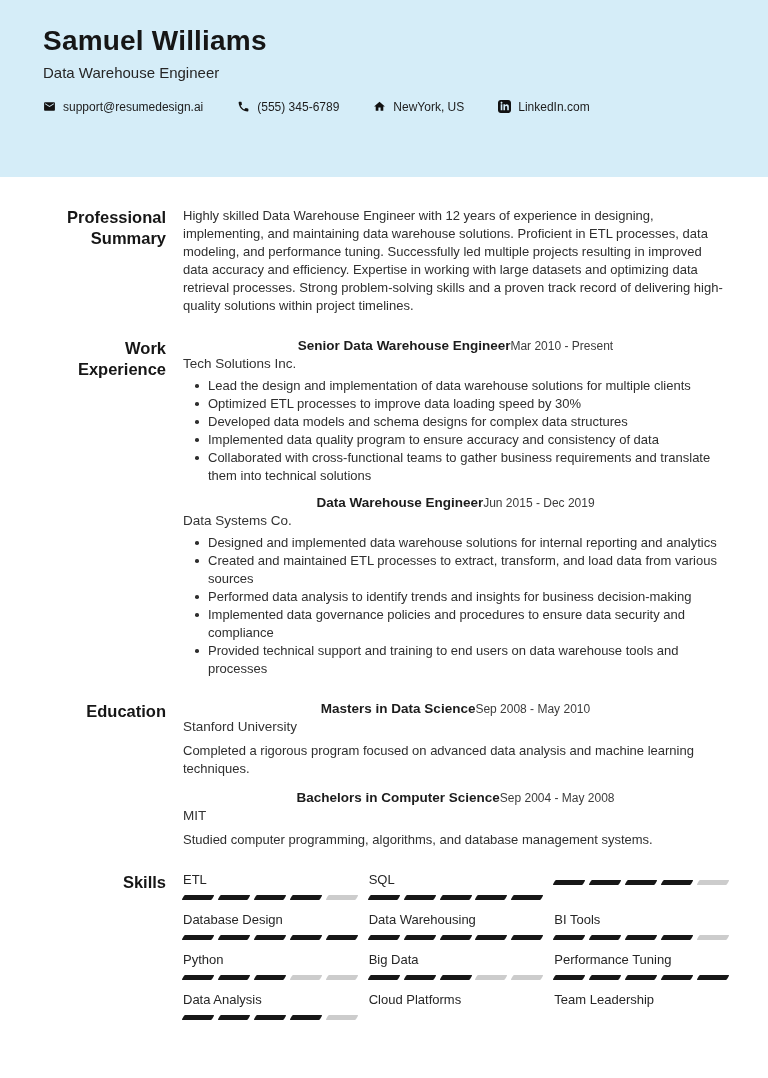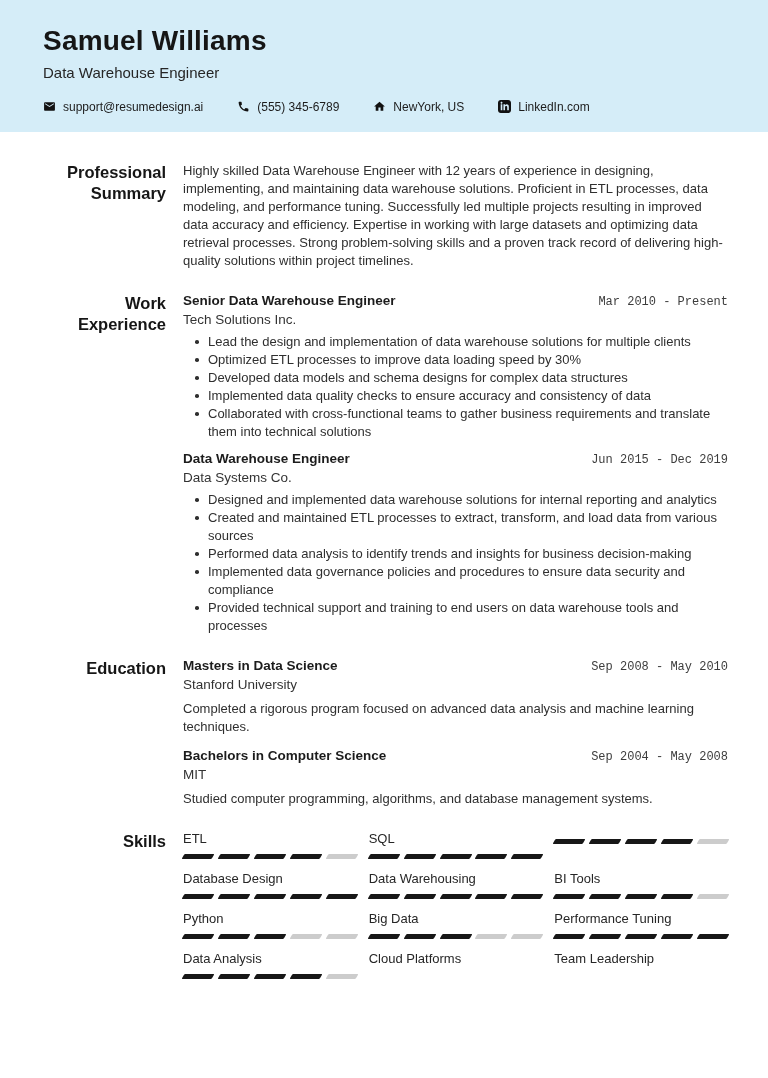--- a/index.html
+++ b/index.html
@@ -9,21 +9,21 @@
   }
   *{margin:0;padding:0;box-sizing:border-box;}
   body{
     width:768px;height:1078px;overflow:hidden;position:relative;
     background:#ffffff;color:#2e2e2e;
     font-family:"Liberation Sans", sans-serif;
   }
   
   .header{
     background:var(--header-bg);
-    height:132px;
+    height:177px;
     padding:26px 40px 0 43px;
   }
   .name{font-size:28px;font-weight:700;color:#161616;letter-spacing:.2px;line-height:1.1;}
   .headline{font-size:15px;color:#262626;margin-top:7px;}
   .contacts{margin-top:19px;display:flex;align-items:center;gap:34px;font-size:12px;color:#1c1c1c;}
   .contact{display:inline-flex;align-items:center;gap:7px;}
   .contact svg{width:13px;height:13px;fill:#121212;flex:0 0 auto;}
   
   main{padding-top:30px;}
   .section{
@@ -32,23 +32,23 @@
     column-gap:17px;
     padding:0 40px 0 43px;
   }
   .section + .section{margin-top:23px;}
   .sec-label{
     font-size:16.5px;font-weight:700;color:#161616;
     text-align:right;line-height:1.3;
   }
   .body-text{font-size:13px;line-height:18px;color:#2f2f2f;}
   
-  .entry-head{display:flex;justify-content:space-between;align-items:baseline;}
+  .entry-head{display:flex;justify-content:center;align-items:baseline;}
   .entry-head h3{font-size:13.5px;font-weight:700;color:#1c1c1c;line-height:16px;}
-  .dates{font-size:12px;color:#3c3c3c;white-space:nowrap;line-height:16px;font-family:Liberation Mono, monospace;}
+  .dates{font-size:12px;color:#3c3c3c;white-space:nowrap;line-height:16px;}
   .org{font-size:13.5px;color:#333333;margin-top:2px;line-height:16px;}
   ul.bullets{list-style:none;margin-top:5px;padding-left:25px;}
   ul.bullets li{font-size:13px;line-height:18px;color:#2f2f2f;position:relative;}
   ul.bullets li::before{
     content:"";position:absolute;left:-13px;top:7px;
     width:3.5px;height:3.5px;border-radius:50%;background:#2f2f2f;
   }
   .job + .job{margin-top:10px;}
   .degree + .degree{margin-top:12px;}
   .degree .desc{margin-top:7px;}
@@ -120,21 +120,21 @@
           </div>
           <div class="org">Tech Solutions Inc.</div>
           <ul class="bullets">
 
               <li>Lead the design and implementation of data warehouse solutions for multiple clients</li>
 
               <li>Optimized ETL processes to improve data loading speed by 30%</li>
 
               <li>Developed data models and schema designs for complex data structures</li>
 
-              <li>Implemented data quality checks to ensure accuracy and consistency of data</li>
+              <li>Implemented data quality program to ensure accuracy and consistency of data</li>
 
               <li>Collaborated with cross-functional teams to gather business requirements and translate them into technical solutions</li>
             </ul>
         </article>
 
         <article class="job">
           <div class="entry-head">
             <h3>Data Warehouse Engineer</h3>
             <span class="dates">Jun 2015 - Dec 2019</span>
           </div>

